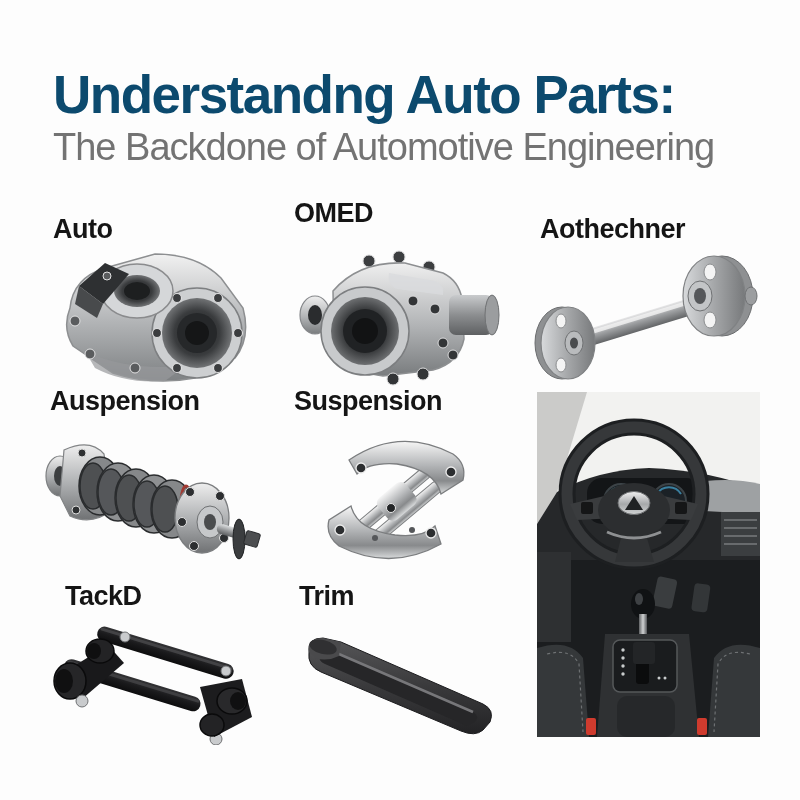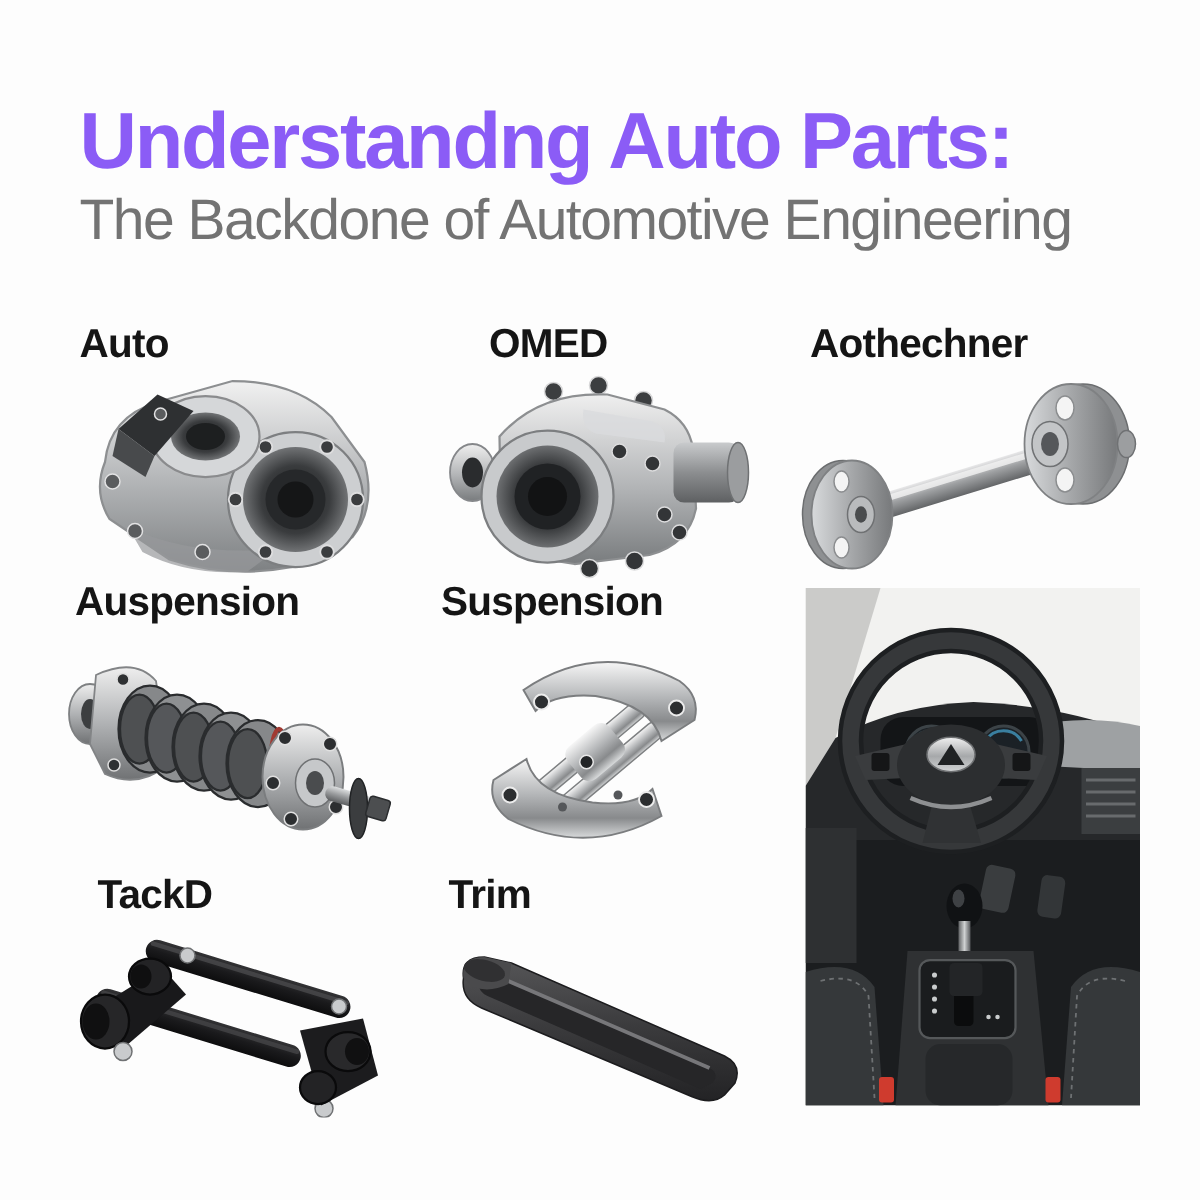--- a/index.html
+++ b/index.html
@@ -1,25 +1,25 @@
 <!DOCTYPE html>
 <html><head>
 <meta charset="utf-8">
 <style>
   html,body{margin:0;padding:0;}
   body{font-family:"Liberation Sans",sans-serif;background:#ffffff;}
   .canvas{position:relative;width:800px;height:800px;background:#fdfdfd;overflow:hidden;}
-  .title{position:absolute;left:53px;top:64px;font-size:53px;font-weight:800;letter-spacing:-1.5px;color:#8b5cf6;white-space:nowrap;}
+  .title{position:absolute;left:53px;top:64px;font-size:53px;font-weight:800;letter-spacing:-1.5px;color:#0c4a6e;white-space:nowrap;}
   .subtitle{position:absolute;left:53px;top:126px;font-size:38px;font-weight:400;letter-spacing:-1px;color:#737373;white-space:nowrap;}
   .item-label{position:absolute;font-size:27px;font-weight:700;letter-spacing:-0.5px;color:#151515;white-space:nowrap;}
   .fig{position:absolute;}
   .fig svg{display:block;width:100%;height:100%;}
   
   #lbl-0{left:53px;top:214px;}
-  #lbl-1{left:294px;top:214px;margin-left:32px;}
+  #lbl-1{left:294px;top:198px;}
   #lbl-2{left:540px;top:214px;}
   #lbl-3{left:50px;top:386px;}
   #lbl-4{left:294px;top:386px;}
   #lbl-5{left:65px;top:581px;}
   #lbl-6{left:299px;top:581px;}
   
   #fig-0{left:45px;top:246px;width:215px;height:140px;}
   #fig-1{left:293px;top:243px;width:210px;height:145px;}
   #fig-2{left:528px;top:250px;width:230px;height:135px;}
   #fig-3{left:30px;top:426px;width:235px;height:148px;}

